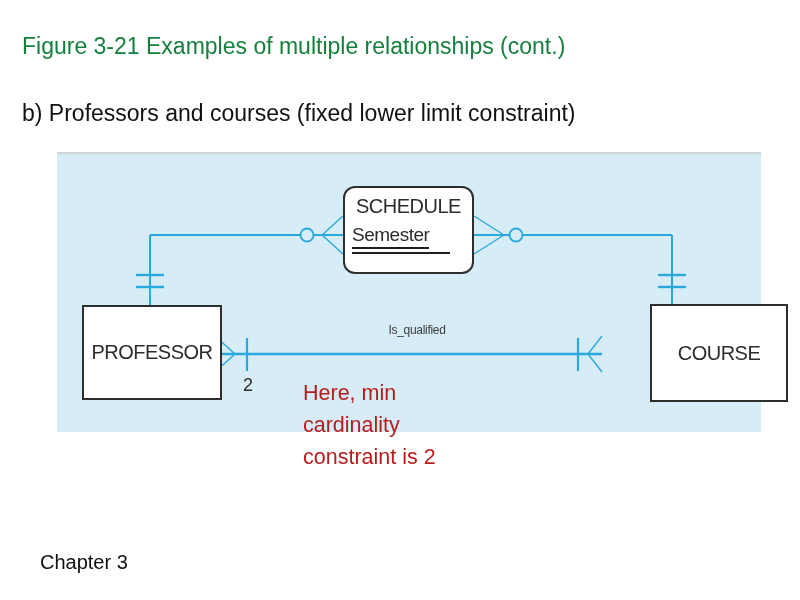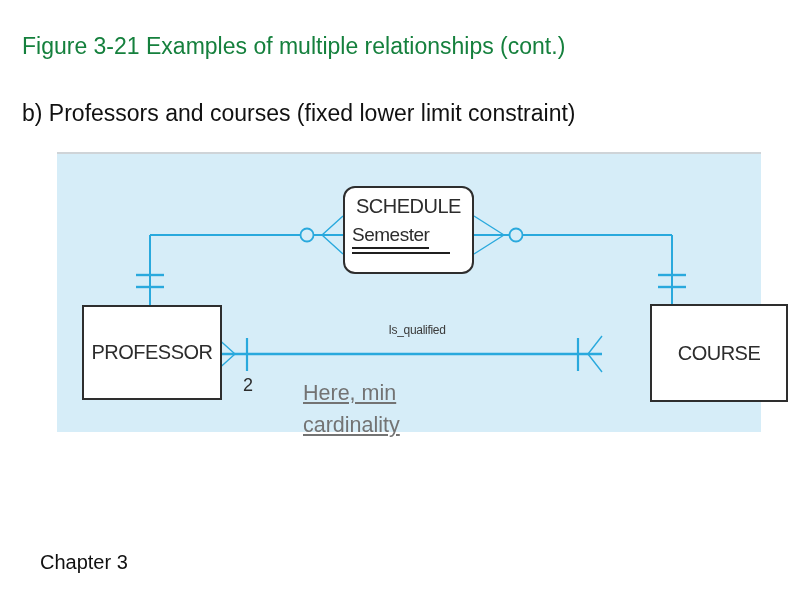--- a/index.html
+++ b/index.html
@@ -50,21 +50,21 @@
   .rel-label{
     position:absolute;left:295px;top:169px;width:130px;text-align:center;
     font-size:12px;letter-spacing:-0.3px;color:#3a3a3a;
   }
   .min-card{
     position:absolute;left:180px;top:221px;width:22px;text-align:center;
     font-size:18px;color:#2c2c2c;
   }
   .annotation{
     position:absolute;left:303px;top:377px;
-    font-size:21.5px;line-height:32px;color:#737373;text-decoration:underline;
+    font-size:21.5px;line-height:32px;color:#b91c1c;
   }
   .footer{
     position:absolute;left:40px;top:551px;font-size:20px;color:#111;
   }
 </style>
 </head>
 <body>
 
 <div class="slide">
 
@@ -128,16 +128,17 @@
       <span class="entity-label">COURSE</span>
     </div>
 
     <div class="rel-label">Is_qualified</div>
     <div class="min-card">2</div>
   </div>
 
   <div class="annotation">
     <div>Here, min</div>
     <div>cardinality</div>
+    <div>constraint is 2</div>
   </div>
 
   <div class="footer">Chapter 3</div>
 </div>
 
 </body></html>

